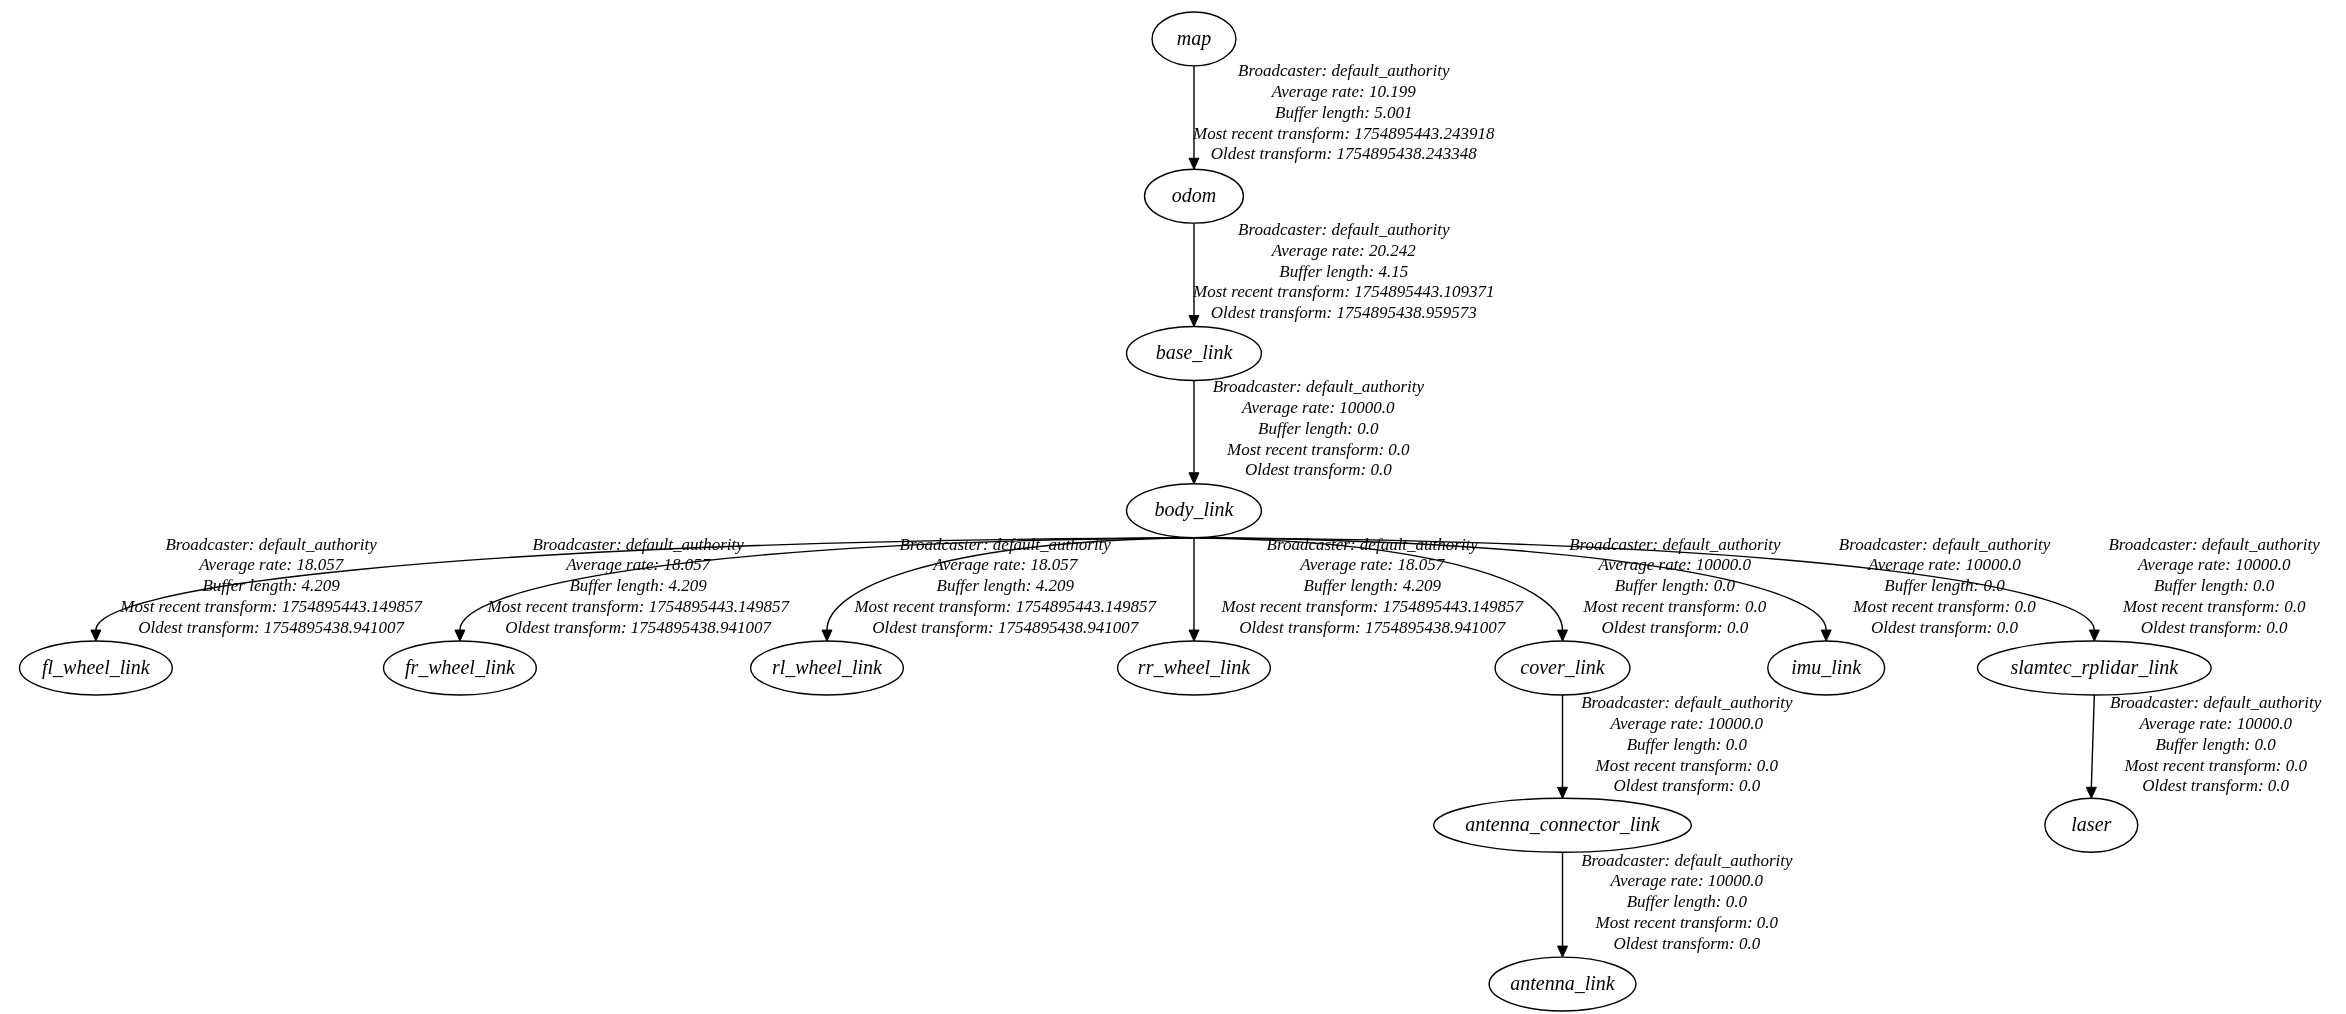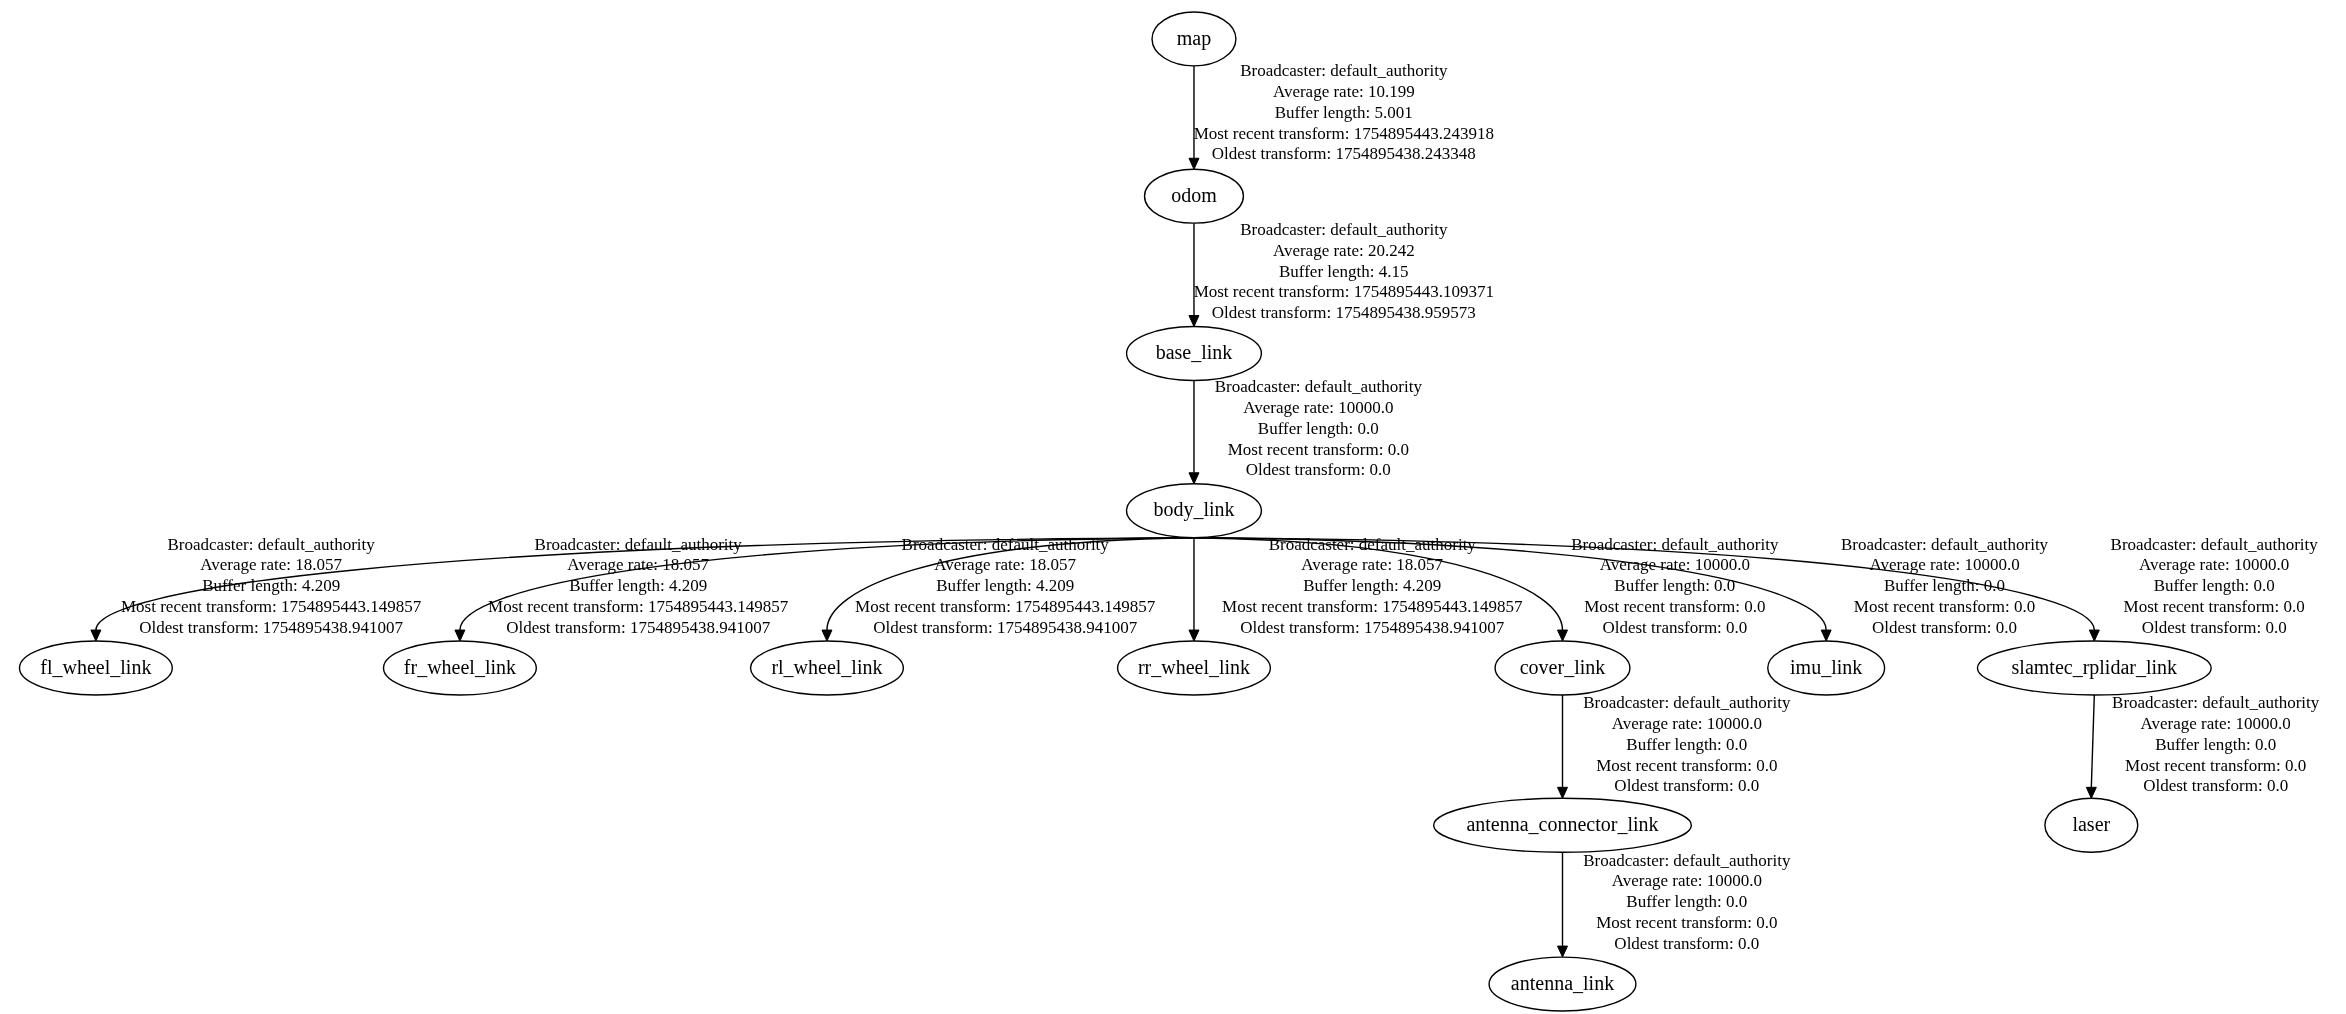--- a/index.html
+++ b/index.html
@@ -11,20 +11,21 @@
     width: 2346px;
     height: 1014px;
     font-family: "Liberation Serif", "DejaVu Serif", serif;
     color: #000000;
     overflow: hidden;
   }
   #tf-graph {
     position: relative;
     width: 2346px;
     height: 1014px;
+    font-style: italic;
   }
   #tf-graph svg {
     position: absolute;
     top: 0;
     left: 0;
     width: 2346px;
     height: 1014px;
   }
   .node-ellipse {
     fill: #ffffff;

